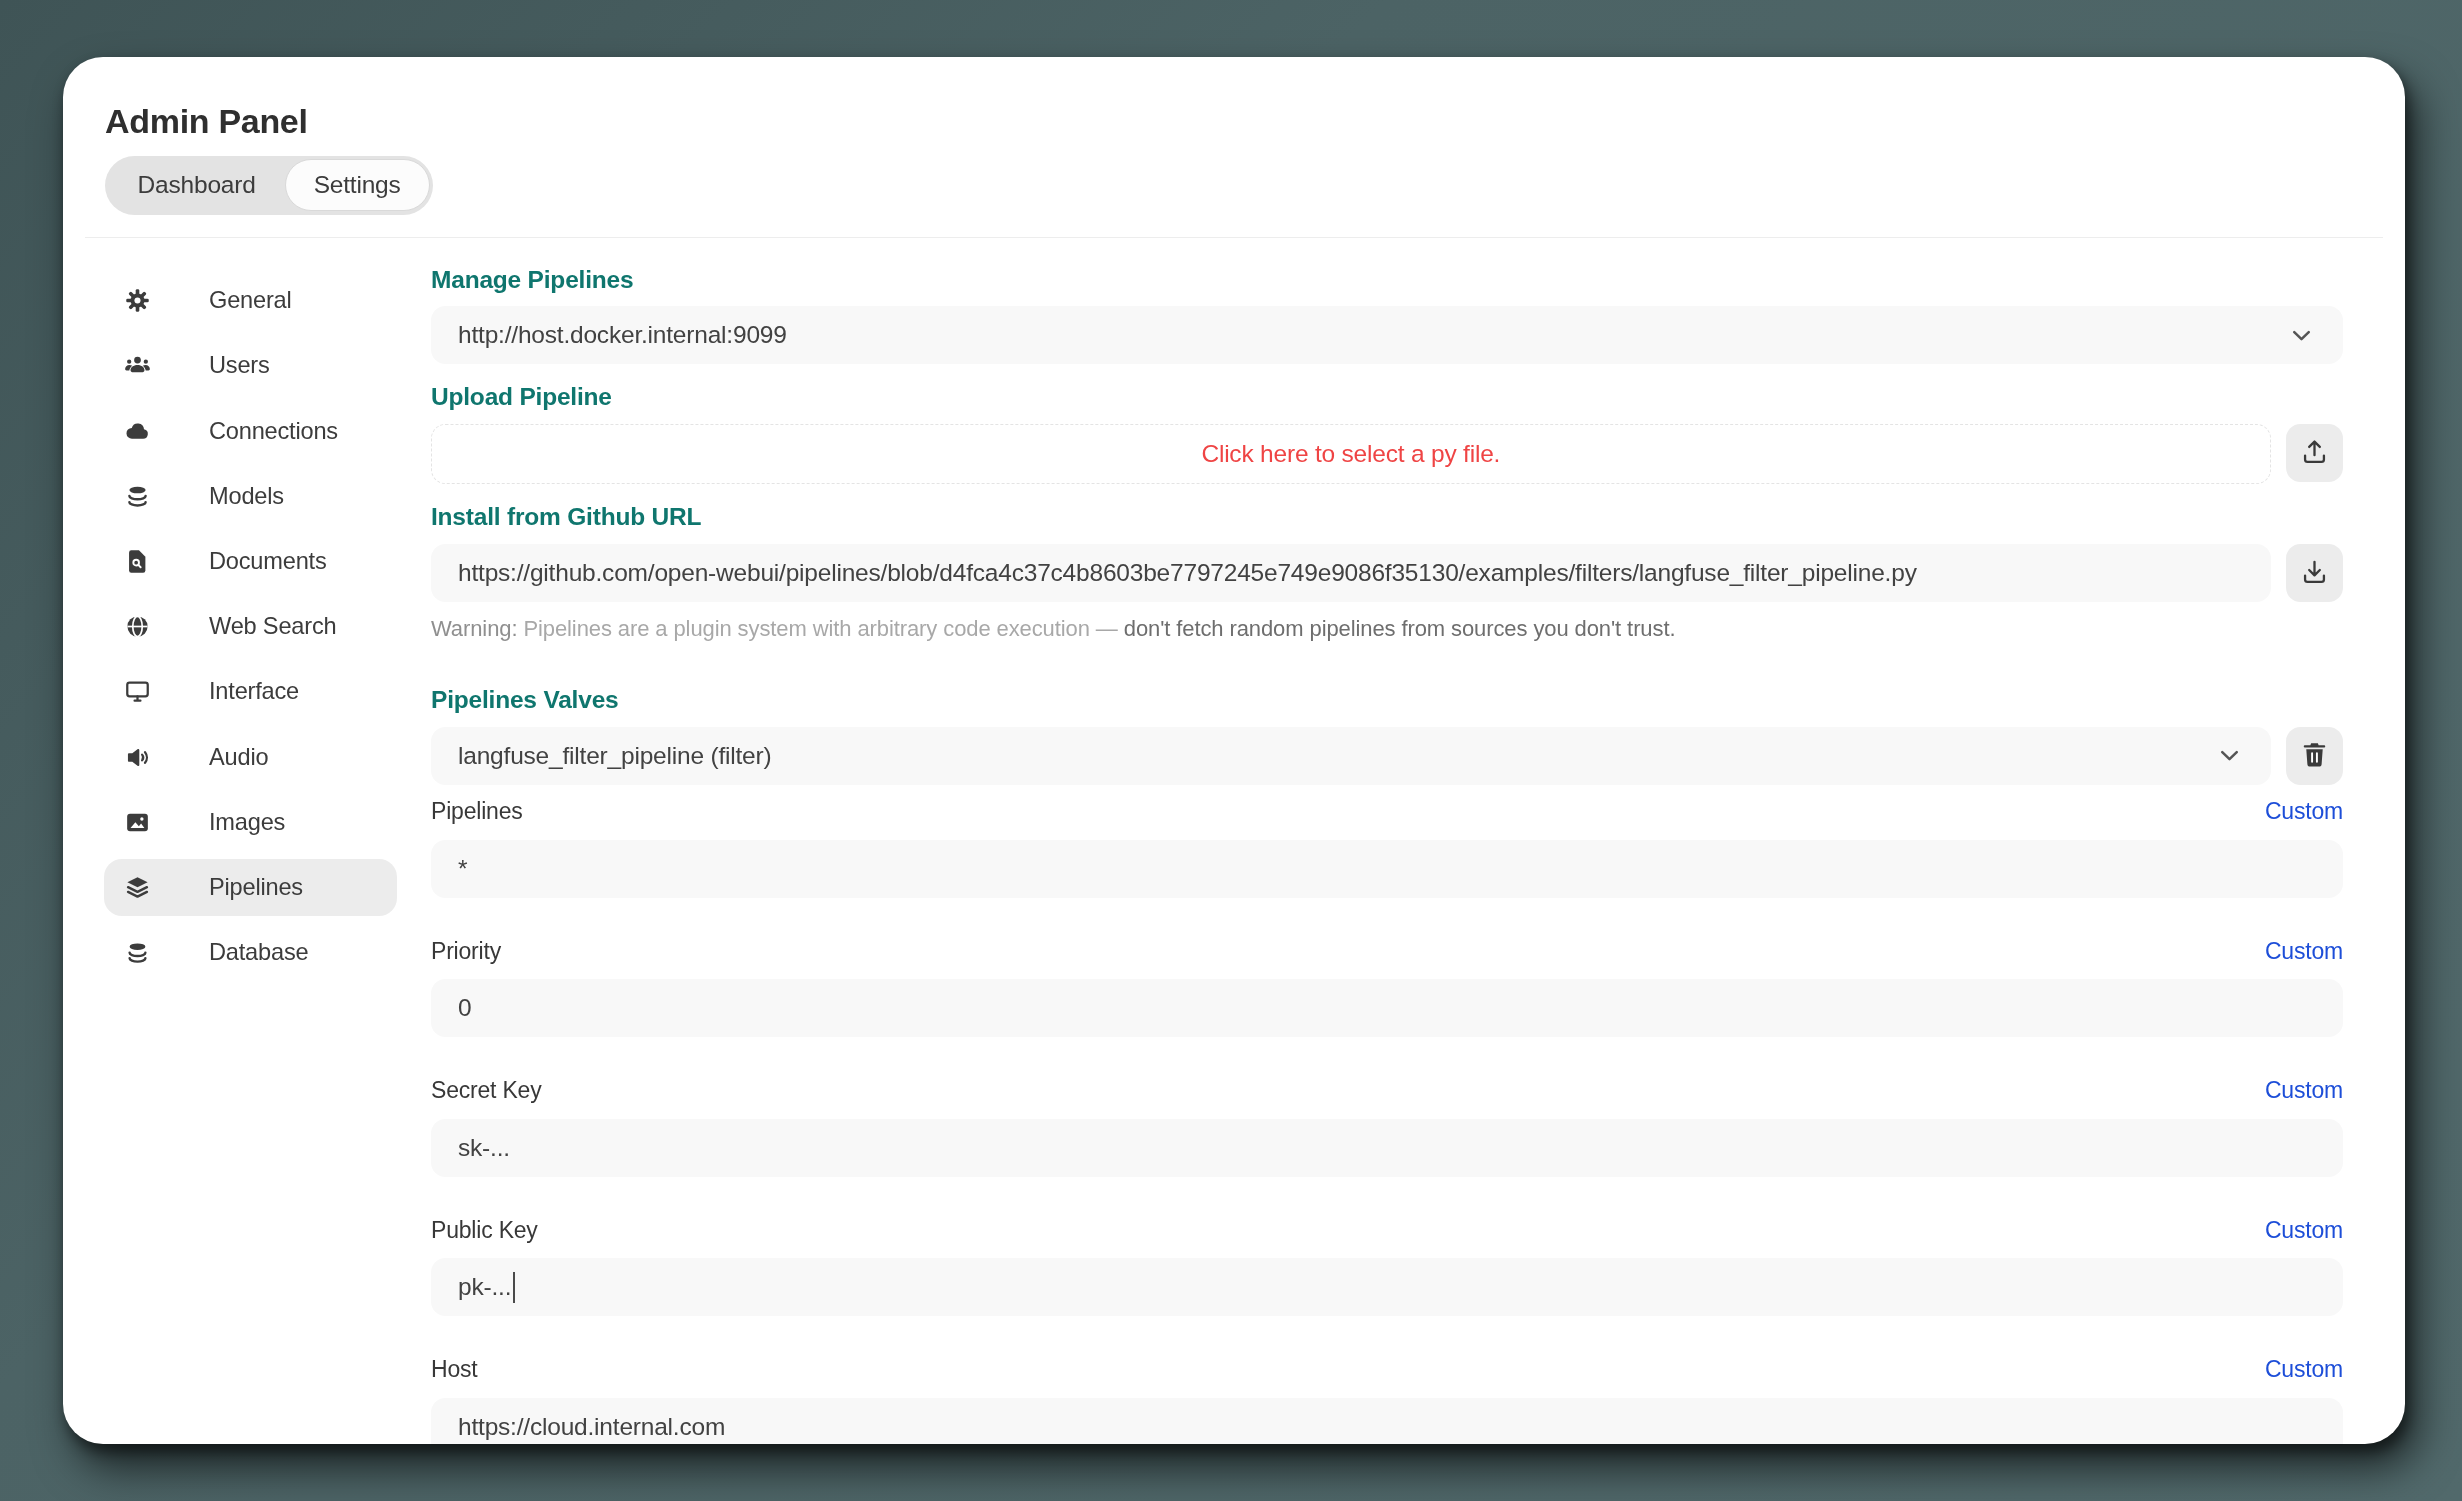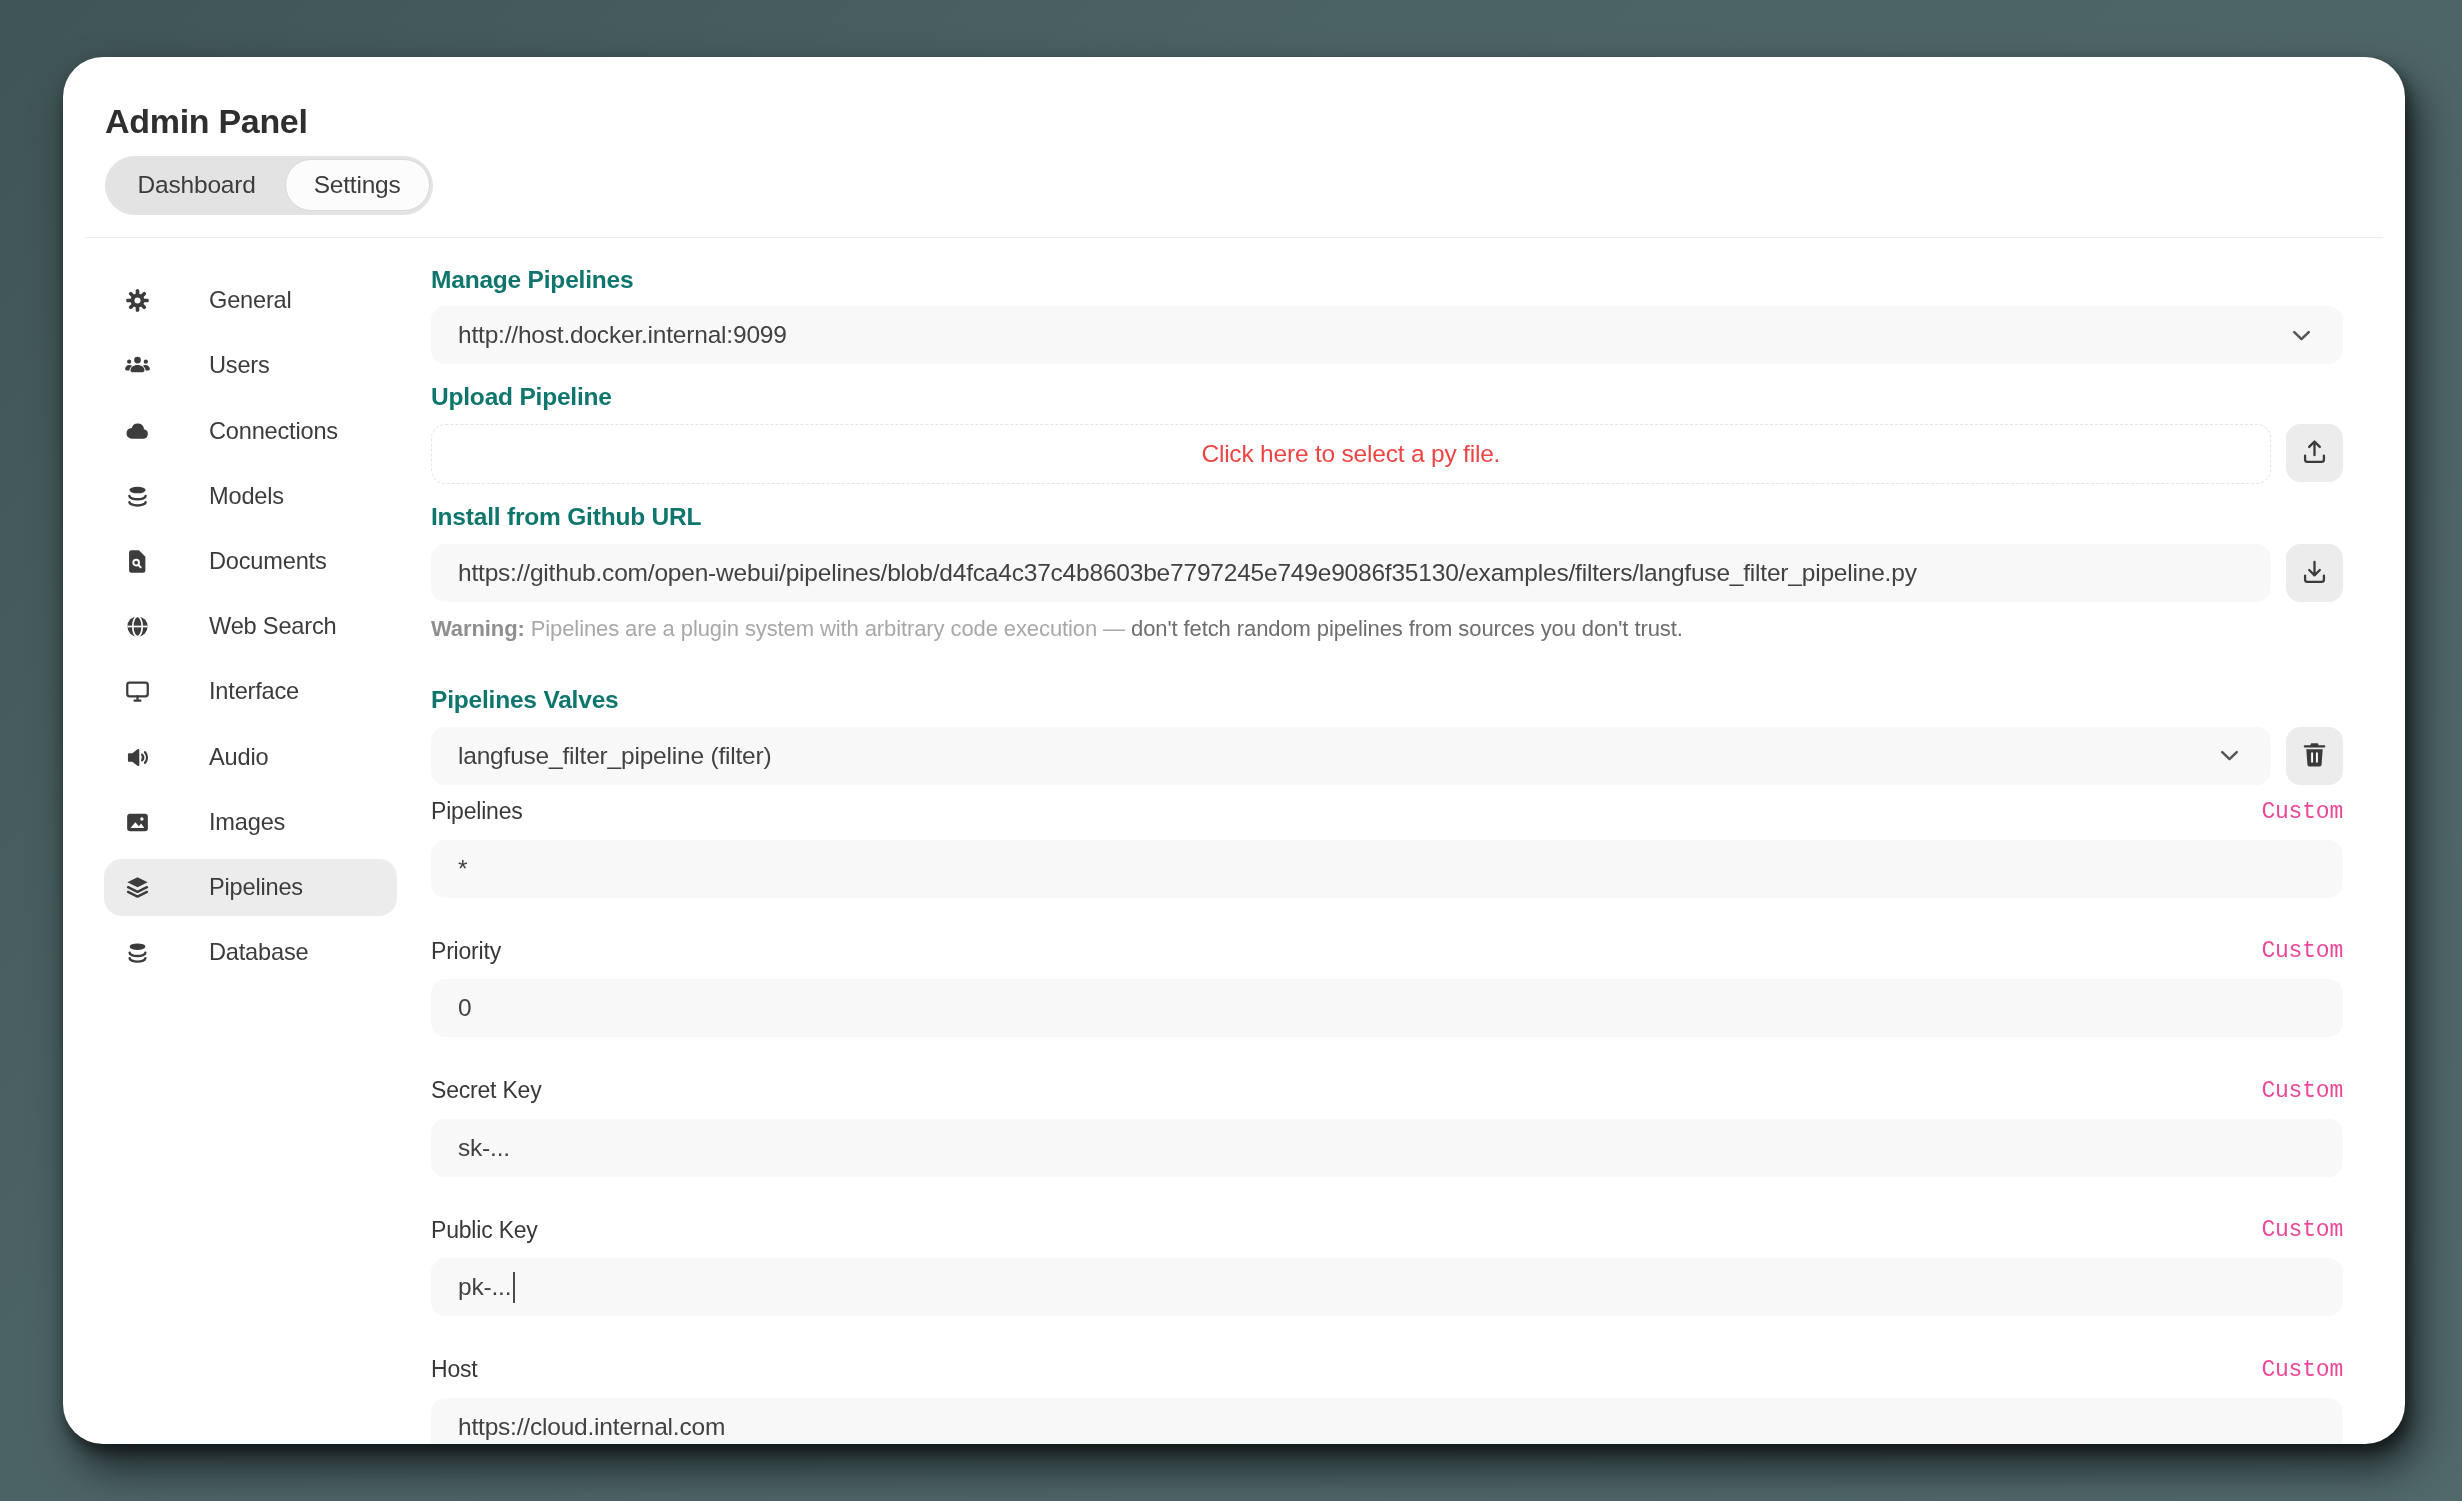--- a/index.html
+++ b/index.html
@@ -72,28 +72,28 @@
     display: flex; align-items: center; justify-content: center;
     font-size: 24.5px; color: #ef4444; cursor: pointer; letter-spacing: -0.2px;
   }
   .icon-btn {
     width: 57px; height: 58px; flex-shrink: 0;
     background: #ececec; border-radius: 14.5px; border: none;
     display: flex; align-items: center; justify-content: center; cursor: pointer;
   }
   .icon-btn svg { width: 29px; height: 29px; }
   .warning { margin: 12.7px 0 0 0; font-size: 22px; line-height: 27px; color: #a8a8a8; letter-spacing: -0.1px; }
-  .warning .w-prefix { font-weight: 700; color: #8f8f8f; }
+  .warning .w-prefix { font-weight: 400; color: #8f8f8f; }
   .warning .w-em { font-weight: 500; color: #6e6e6e; }
 
   .valves-section { margin-top: 42px; }
   .valve-group { margin-bottom: 40px; }
   .valve-head { display: flex; align-items: center; justify-content: space-between; margin-bottom: 14.5px; }
   .valve-label { font-size: 23px; font-weight: 500; color: #383838; letter-spacing: -0.2px; }
-  .valve-tag { font-size: 23px; font-weight: 400; color: #ec4899; cursor: pointer; letter-spacing: -0.2px; font-family: Liberation Mono, monospace; }
+  .valve-tag { font-size: 23px; font-weight: 400; color: #1d4ed8; cursor: pointer; letter-spacing: -0.2px; }
   .caret { display: inline-block; width: 2.3px; height: 31px; background: #4a4a4a; margin-left: 1.8px; vertical-align: middle; }
 </style>
 </head>
 <body>
 
 <div class="card">
 
   <div class="card-header">
     <div class="page-title">Admin Panel</div>
     <div class="tabs">

